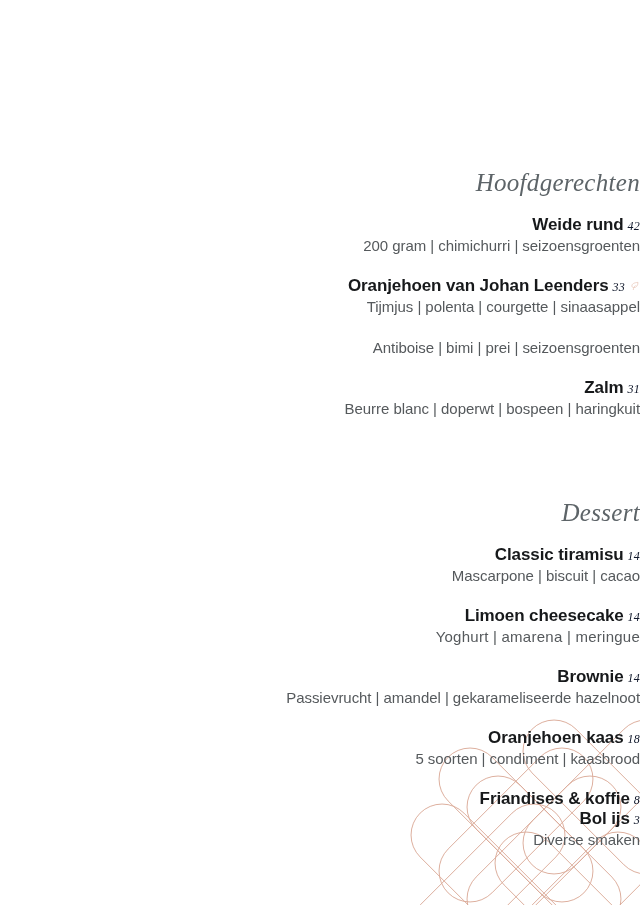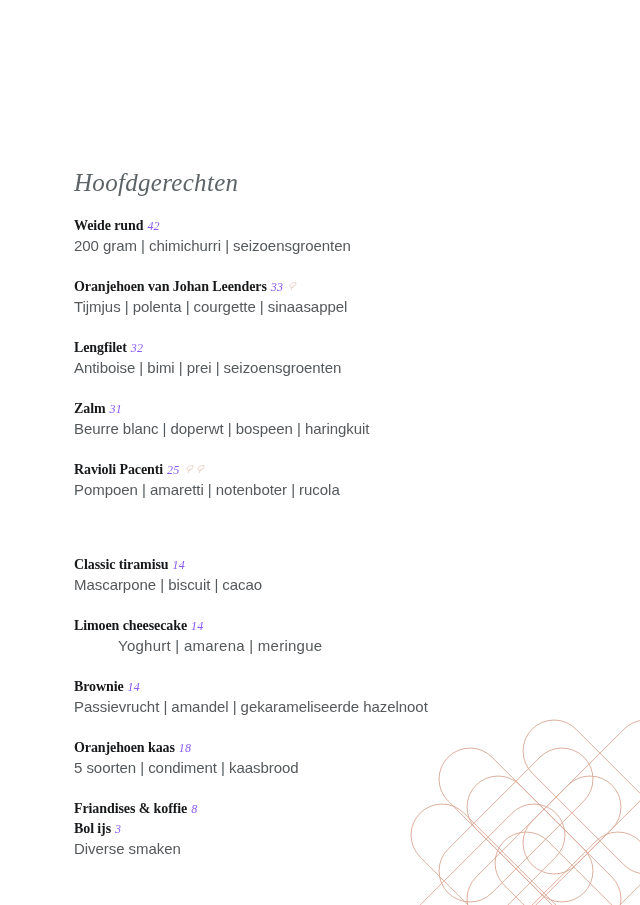--- a/index.html
+++ b/index.html
@@ -29,20 +29,21 @@
 
   
   .page {
     position: relative;
     z-index: 2;
     padding: 0 0 0 74px;
   }
 
   .section {
     position: relative;
+    text-align: right;
   }
   .section.mains { padding-top: 168px; }
   .section.dessert { padding-top: 57px; }
 
   .section-title {
     font-family: "Liberation Serif", "DejaVu Serif", serif;
     font-style: italic;
     font-weight: 400;
     font-size: 25px;
     line-height: 30px;
@@ -69,33 +70,33 @@
   }
 
   .item-head {
     display: block;
     white-space: nowrap;
     line-height: 15px;
     margin-bottom: 3px;
   }
 
   .item-name {
-    font-family: Liberation Serif, serif;
+    font-family: Liberation Sans, sans-serif;
     font-weight: 700;
-    font-size: 14px;
+    font-size: 17px;
     letter-spacing: -0.1px;
     color: #17191b;
   }
 
   .item-price {
     font-family: "Liberation Serif", "DejaVu Serif", serif;
     font-style: italic;
     font-weight: 400;
     font-size: 12px;
-    color: #8b5cf6;
+    color: #0f172a;
     margin-left: 4px;
     letter-spacing: 0.2px;
   }
 
   .item-marks {
     display: inline-block;
     margin-left: 4px;
     vertical-align: 1px;
     line-height: 0;
     white-space: nowrap;
@@ -167,50 +168,36 @@
         <span class="item-head">
           <span class="item-name">Oranjehoen van Johan Leenders</span><span class="item-price">33</span><span class="item-marks"><span class="mark"><svg width="9" height="10" viewBox="0 0 9 10" fill="none" stroke="#eccfc3" stroke-width="0.9">
                   <path d="M7 1.4c0 3.3-1.9 5.2-4.2 5.2-1.1 0-1.9-.6-1.9-1.7 0-2 2.2-3.3 6.1-3.5z"></path>
                   <path d="M2.3 9c0-1.9.8-3.4 2.2-4.5"></path>
                 </svg></span></span>
         </span>
         <span class="item-desc">Tijmjus | polenta | courgette | sinaasappel</span>
       </li>
 
       <li class="item">
-        <span class="item-head">
-          <span class="item-name">Lengfilet</span><span class="item-price">32</span>
-        </span>
         <span class="item-desc">Antiboise | bimi | prei | seizoensgroenten</span>
       </li>
 
       <li class="item">
         <span class="item-head">
           <span class="item-name">Zalm</span><span class="item-price">31</span>
         </span>
         <span class="item-desc">Beurre blanc | doperwt | bospeen | haringkuit</span>
       </li>
 
-      <li class="item last">
-        <span class="item-head">
-          <span class="item-name">Ravioli Pacenti</span><span class="item-price">25</span><span class="item-marks"><span class="mark"><svg width="9" height="10" viewBox="0 0 9 10" fill="none" stroke="#eccfc3" stroke-width="0.9">
-                  <path d="M7 1.4c0 3.3-1.9 5.2-4.2 5.2-1.1 0-1.9-.6-1.9-1.7 0-2 2.2-3.3 6.1-3.5z"></path>
-                  <path d="M2.3 9c0-1.9.8-3.4 2.2-4.5"></path>
-                </svg></span><span class="mark"><svg width="9" height="10" viewBox="0 0 9 10" fill="none" stroke="#eccfc3" stroke-width="0.9">
-                  <path d="M7 1.4c0 3.3-1.9 5.2-4.2 5.2-1.1 0-1.9-.6-1.9-1.7 0-2 2.2-3.3 6.1-3.5z"></path>
-                  <path d="M2.3 9c0-1.9.8-3.4 2.2-4.5"></path>
-                </svg></span></span>
-        </span>
-        <span class="item-desc">Pompoen | amaretti | notenboter | rucola</span>
-      </li>
 
     </ul>
   </section>
 
   <section class="section dessert">
+    <h2 class="section-title">Dessert</h2>
     <ul class="items">
 
       <li class="item">
         <span class="item-head">
           <span class="item-name">Classic tiramisu</span><span class="item-price">14</span>
         </span>
         <span class="item-desc">Mascarpone | biscuit | cacao</span>
       </li>
 
       <li class="item">

